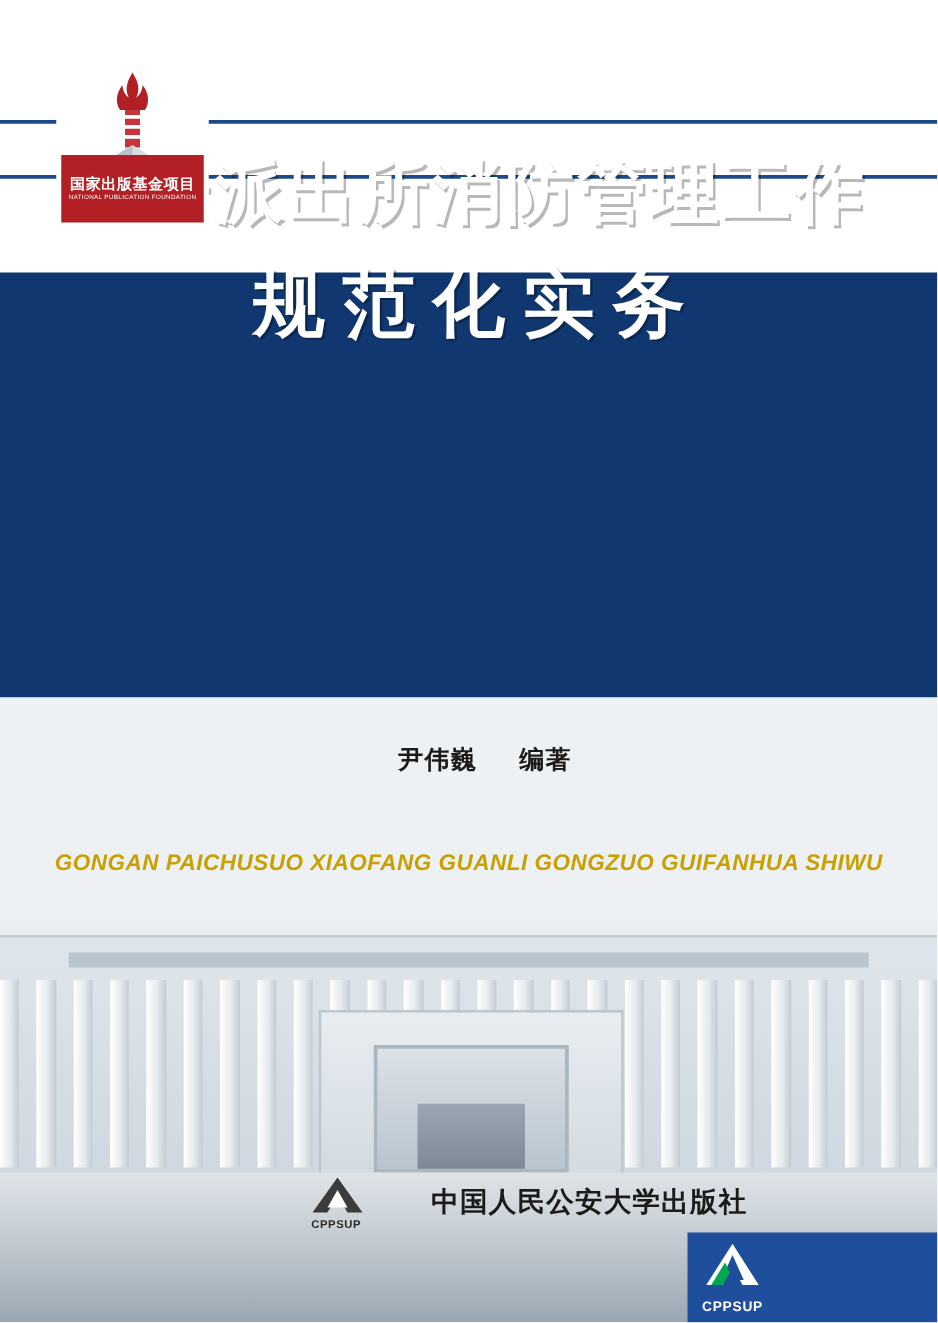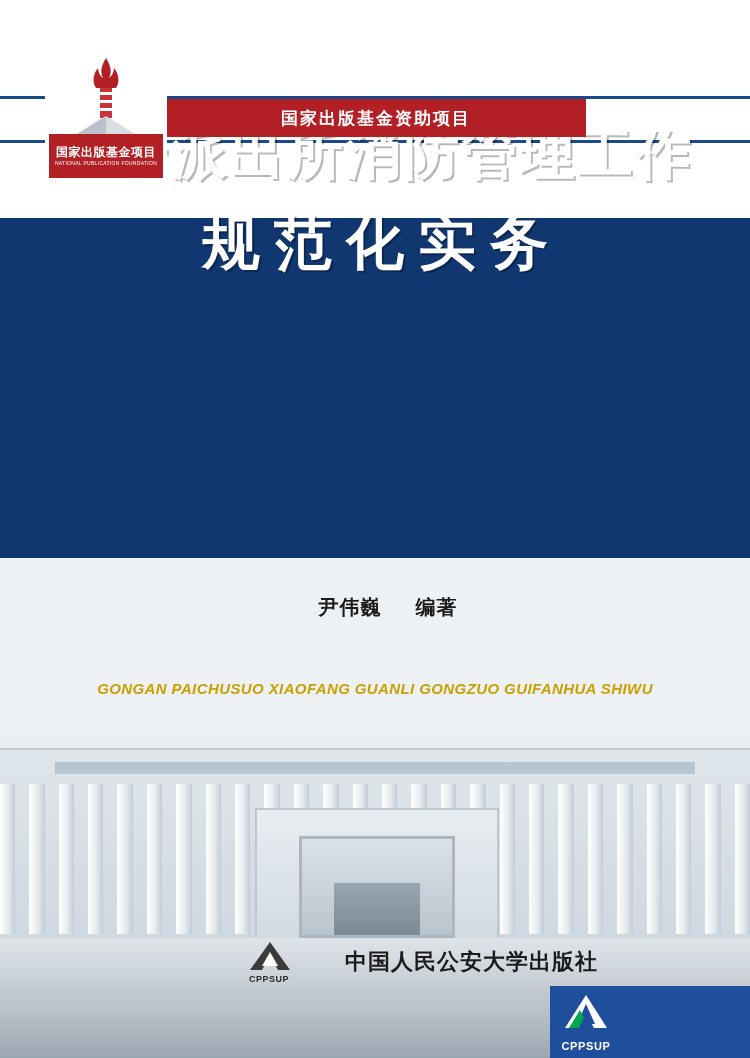--- a/index.html
+++ b/index.html
@@ -51,21 +51,21 @@
     top: 4px;
     transform: translateX(-50%);
     width: 78px;
     height: 86px;
   }
   .award-band {
     position: absolute;
     left: 4px;
     bottom: 6px;
     width: 114px;
-    height: 44px;
+    height: 54px;
     background: #b21f24;
     color: #ffffff;
     display: flex;
     flex-direction: column;
     align-items: center;
     justify-content: center;
     line-height: 1.1;
   }
   .award-band .cn {
     font-size: 12px;
@@ -171,21 +171,21 @@
     letter-spacing: 1px;
     font-family: "DejaVu Sans", sans-serif;
   }
   .pinyin {
     position: absolute;
     left: 0;
     top: 680px;
     width: 750px;
     text-align: center;
     color: #c8a000;
-    font-size: 15px;
+    font-size: 18px;
     font-weight: bold;
     font-style: italic;
     letter-spacing: 0.4px;
   }
 
   
   .photo {
     position: absolute;
     left: 0;
     top: 730px;
@@ -350,21 +350,20 @@
 </head>
 <body>
 
 <div class="cover">
 
   <div class="top-band">
     <div class="top-rule r1"></div>
     <div class="top-rule r2"></div>
   </div>
 
-  <div class="award-ribbon">国家出版基金资助项目</div>
 
   <div class="award-logo">
     <svg class="award-torch" viewBox="0 0 78 86">
       <path d="M39 2 C34 10 33 16 36 22 C33 20 31 16 31 12 C26 18 25 26 29 32 L49 32 C53 26 52 18 47 12 C47 16 45 20 42 22 C45 16 44 10 39 2 Z" fill="#b21f24"></path>
       <rect x="33" y="32" width="12" height="30" fill="#c9343a"></rect>
       <rect x="31" y="36" width="16" height="3" fill="#ffffff"></rect>
       <rect x="31" y="44" width="16" height="3" fill="#ffffff"></rect>
       <rect x="31" y="52" width="16" height="3" fill="#ffffff"></rect>
       <path d="M10 78 L39 60 L68 78 L39 84 Z" fill="#d8dde2"></path>
       <path d="M10 78 L39 84 L39 60 Z" fill="#b9c2ca"></path>

